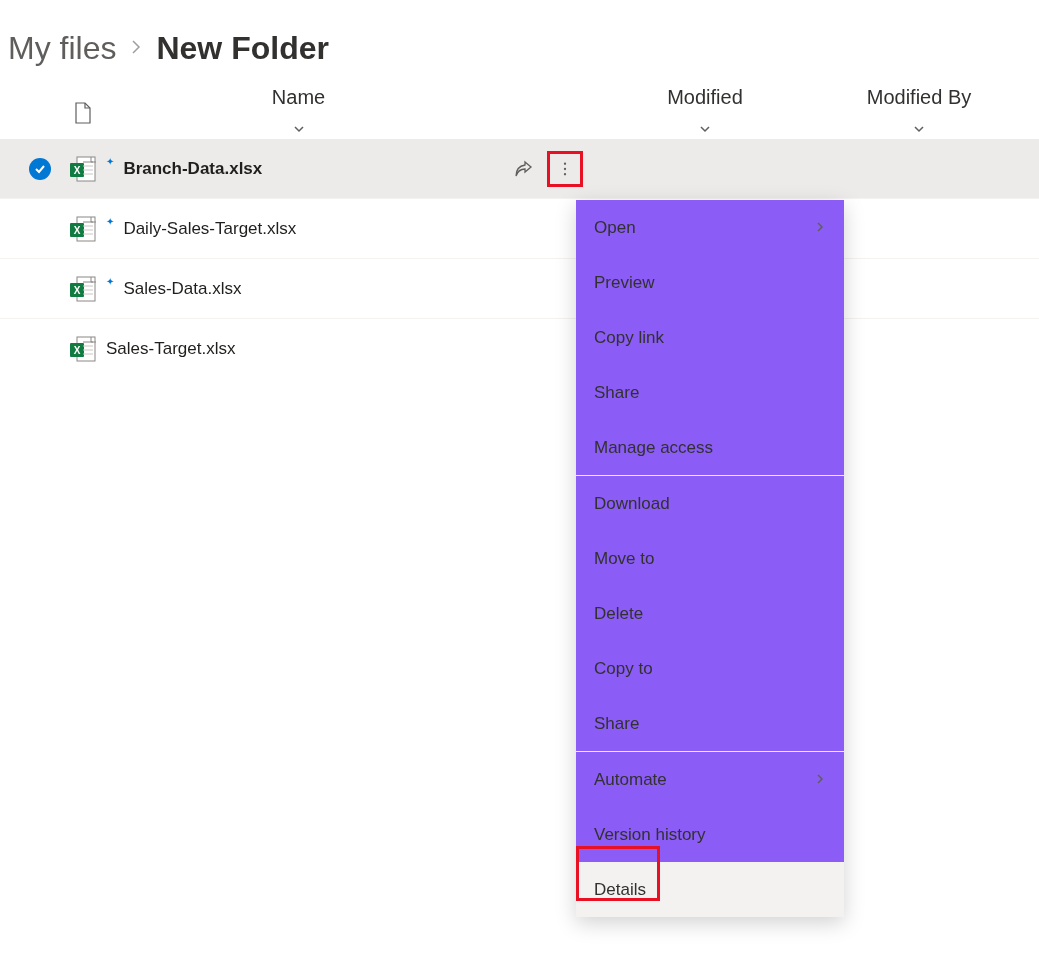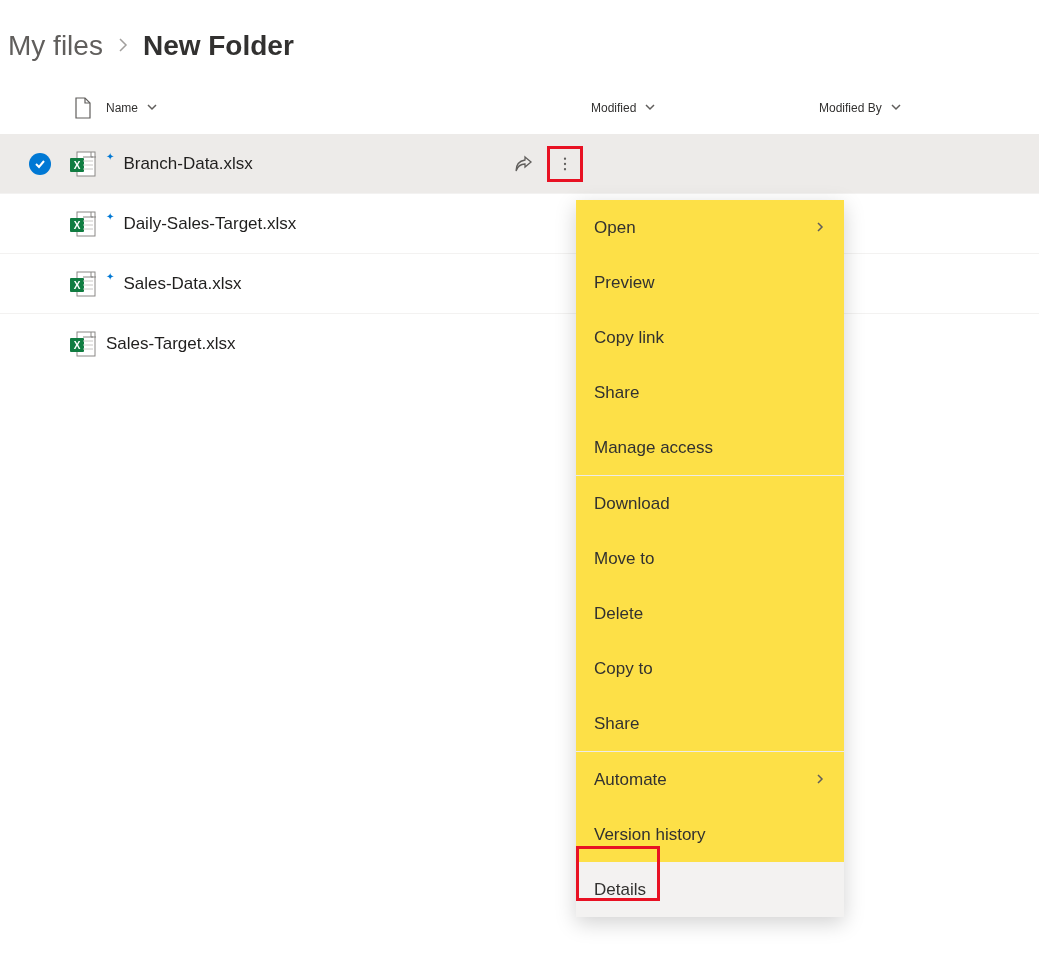--- a/index.html
+++ b/index.html
@@ -7,21 +7,21 @@
     margin: 0;
     padding: 0;
     font-family: "Segoe UI", -apple-system, BlinkMacSystemFont, sans-serif;
     font-size: 14px;
     color: #323130;
     width: 1039px;
     background: #fff;
   }
   .breadcrumb {
     padding: 30px 0 20px 8px;
-    font-size: 28px;
+    font-size: 32px;
     display: flex;
     align-items: center;
     gap: 12px;
   }
   .breadcrumb-prev { color: #605e5c; }
   .breadcrumb-sep { color: #a19f9d; font-size: 20px; }
   .breadcrumb-cur { font-weight: 600; color: #323130; }
   .table {
     width: 100%;
   }
@@ -33,24 +33,25 @@
   }
   .col-sel { width: 40px; flex-shrink: 0; display:flex; align-items:center; justify-content:center; }
   .col-icon { width: 46px; flex-shrink: 0; display:flex; align-items:center; justify-content:center; }
   .col-name { flex: 1; display:flex; align-items:center; gap:6px; }
   .col-actions { width: 100px; flex-shrink:0; display:flex; align-items:center; justify-content:flex-end; gap:6px; padding-right:8px; }
   .col-modified { width: 228px; flex-shrink:0; display:flex; align-items:center; gap:6px; }
   .col-modby { width: 200px; flex-shrink:0; display:flex; align-items:center; gap:6px; }
   .header-cell {
     font-weight: 400;
     color: #323130;
-    font-size: 12px;
+    font-size: 20px;
     display:flex;
     align-items:center;
     gap:8px;
+    flex-direction:column;
   }
   .file-row {
     display: flex;
     align-items: center;
     height: 60px;
     padding: 0 20px;
     border-bottom: 1px solid #f3f2f1;
   }
   .file-row.selected {
     background: #edebe9;
@@ -58,21 +59,21 @@
   .sel-circle {
     width: 22px; height: 22px;
     border-radius: 50%;
     background: #0078d4;
     display:flex; align-items:center; justify-content:center;
   }
   .filename {
     font-size: 17px;
     color: #201f1e;
   }
-  .filename.sel { font-weight: 400; }
+  .filename.sel { font-weight: 700; }
   .excel-icon {
     position: relative;
     width: 28px;
     height: 26px;
     display:inline-block;
   }
   .excel-icon svg { display:block; }
   .new-badge {
     font-size: 10px;
     color: #0078d4;
@@ -88,21 +89,21 @@
   }
   .more-highlight {
     border: 3px solid #e81123;
     padding: 12px 8px;
   }
   .context-menu {
     position: absolute;
     left: 576px;
     top: 200px;
     width: 268px;
-    background: #fde047;
+    background: #8b5cf6;
     box-shadow: 0 6px 20px rgba(0,0,0,0.18);
     z-index: 100;
   }
   .menu-item {
     height: 55px;
     padding: 0 18px;
     display:flex;
     align-items:center;
     justify-content:space-between;
     font-size: 17px;

